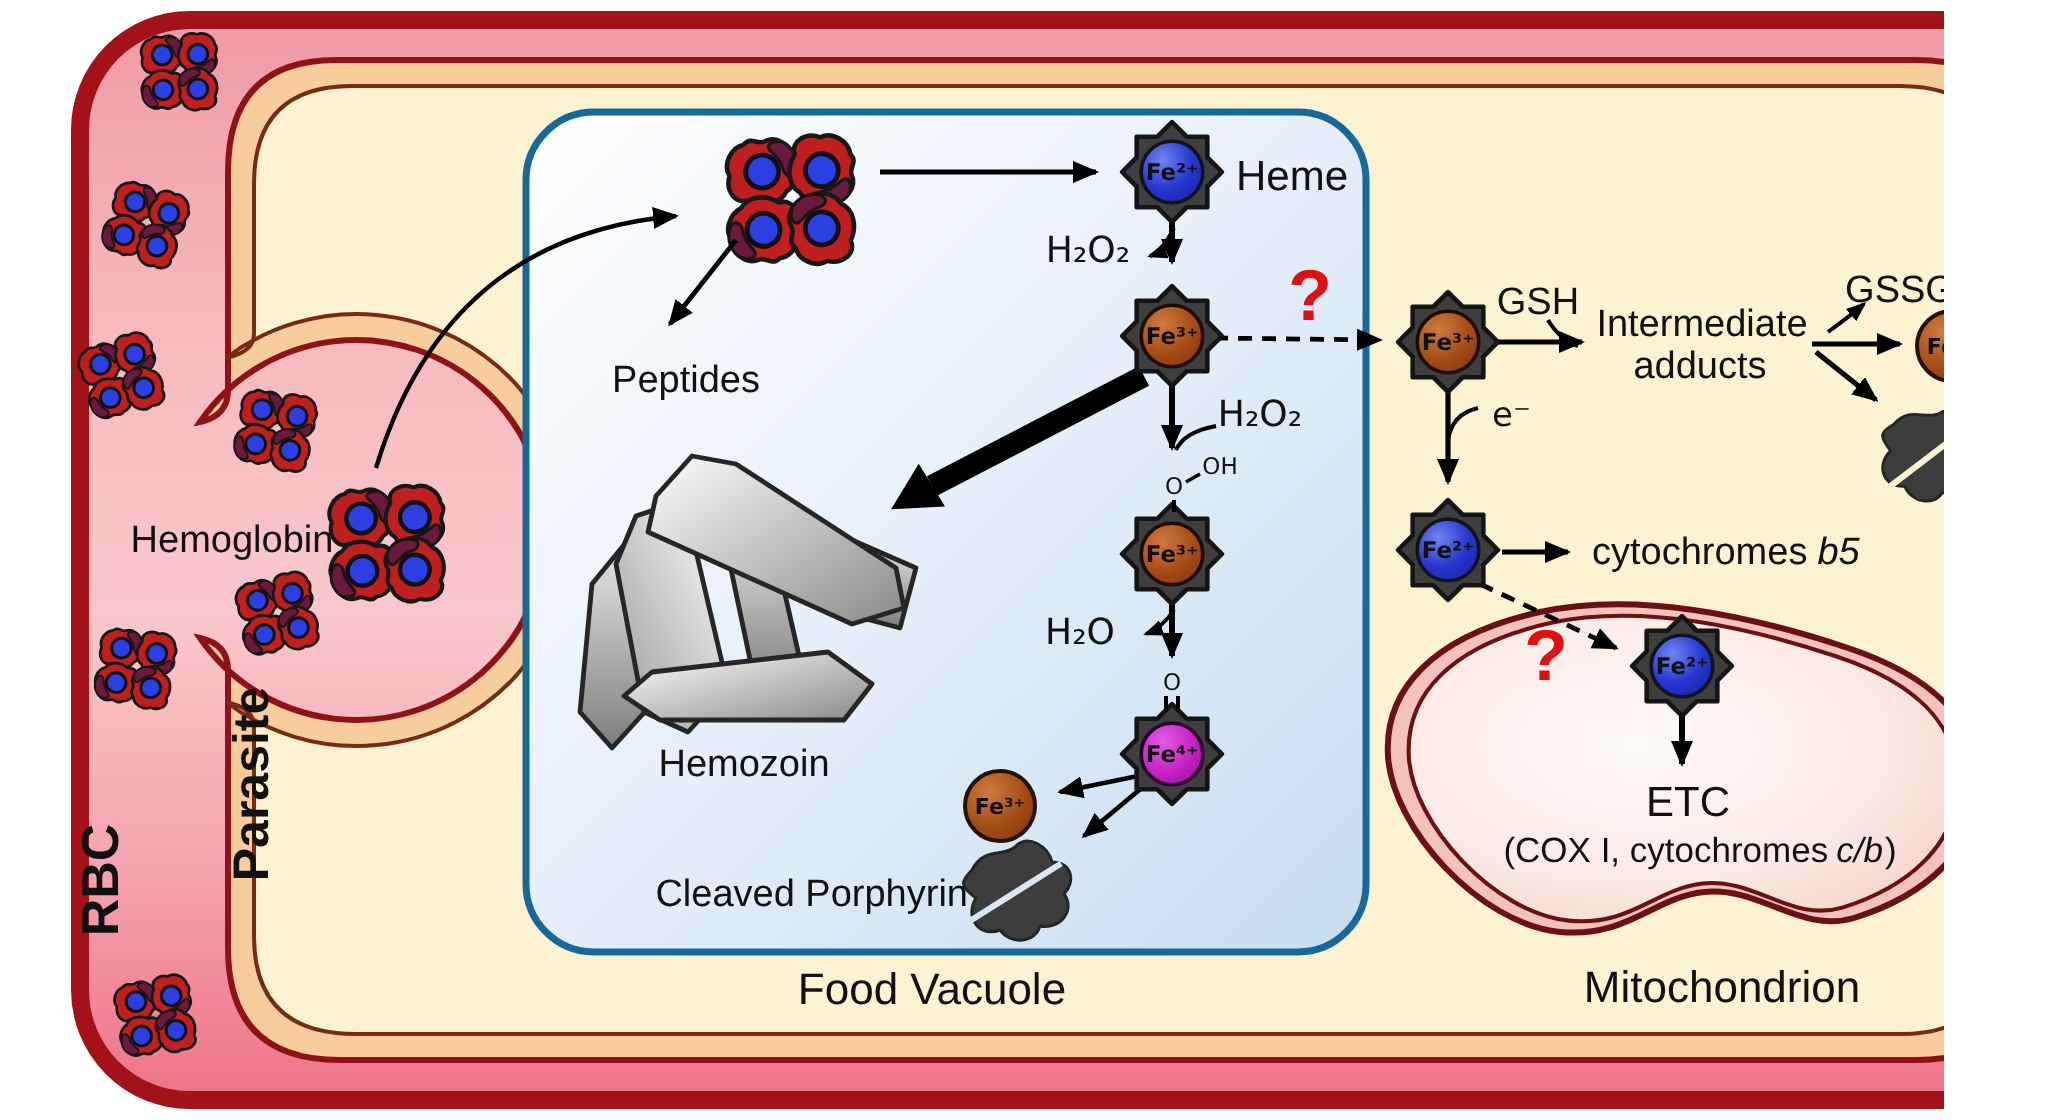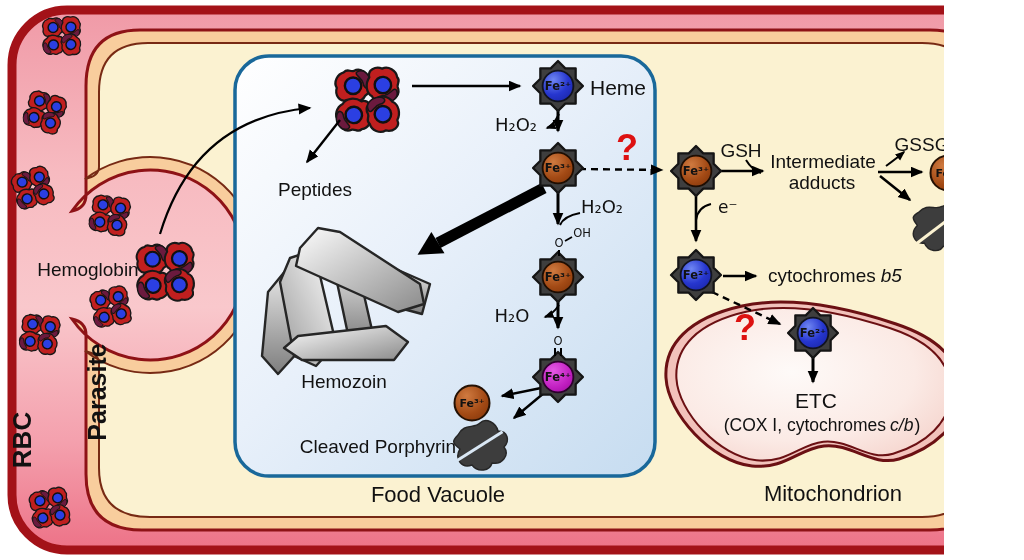--- a/index.html
+++ b/index.html
@@ -1,16 +1,16 @@
 <!DOCTYPE html>
 <html><head>
 <meta charset="utf-8">
 <style>
   html,body{margin:0;padding:0;background:#ffffff;}
-  #stage{position:relative;width:944px;height:560px;overflow:hidden;}
+  #stage{position:relative;width:944px;height:560px;overflow:hidden;margin-left:28px;}
   svg{position:absolute;left:0;top:0;}
   text{font-family:"Liberation Sans",sans-serif;fill:#111;}
   .chem{font-family:"DejaVu Sans",sans-serif;}
   .feLabel{font-family:"DejaVu Sans",sans-serif;font-weight:bold;}
   .regionLabel{font-weight:bold;}
   .qmark{font-weight:bold;fill:#dd1111;}
   .it{font-style:italic;}
 </style>
 </head>
 <body>

